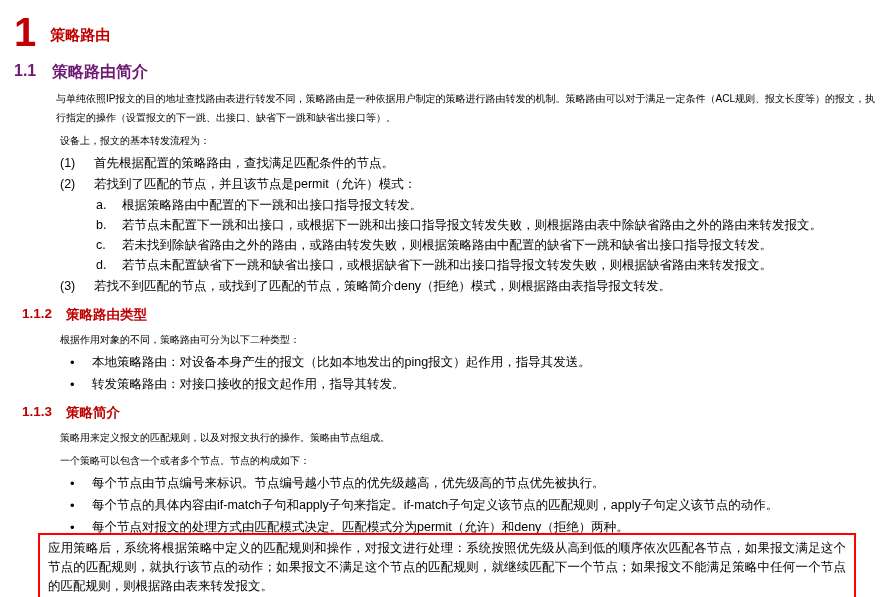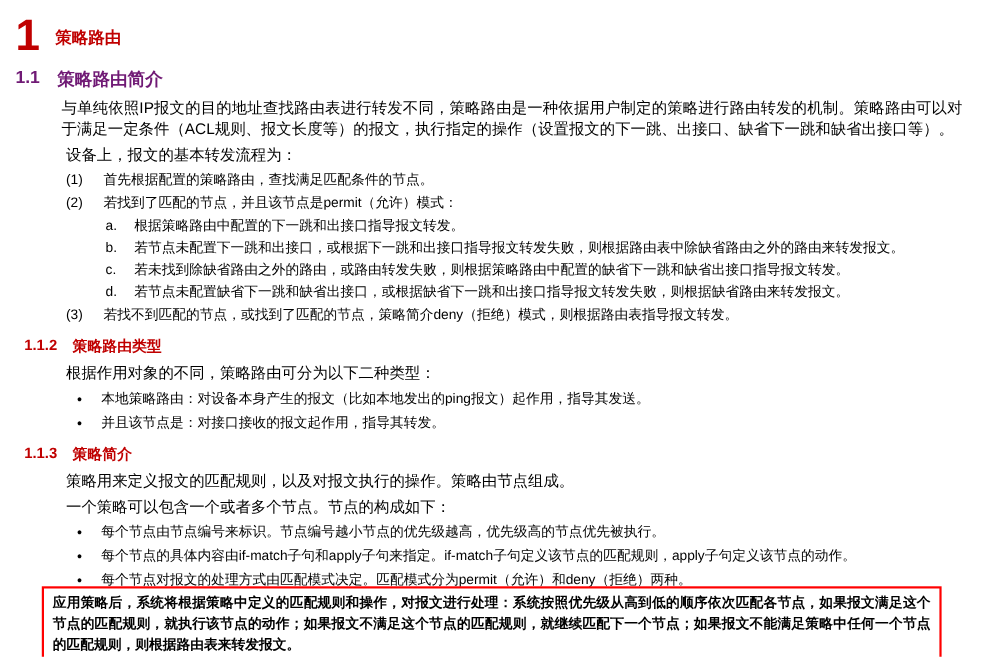--- a/index.html
+++ b/index.html
@@ -66,21 +66,21 @@
   .h3 .num {
     width: 44px;
     flex: 0 0 44px;
   }
   p.body {
     margin: 0 0 4px 0;
     line-height: 19px;
     text-align: justify;
     padding-left: 42px;
     padding-right: 6px;
-    font-size: 14px;
+    font-size: 10px;
   }
   p.body.indent2 {
     padding-left: 46px;
   }
   
   .numlist {
     margin: 0;
     padding: 0;
     list-style: none;
   }
@@ -146,21 +146,20 @@
     width: 818px;
     border: 2px solid #ff0000;
     box-sizing: border-box;
     padding: 4px 8px 5px 8px;
   }
   .highlight-box p {
     margin: 0;
     line-height: 19px;
     text-align: justify;
     font-size: 12.5px;
-    font-weight: bold;
   }
 </style>
 </head>
 <body>
 
 <div class="page">
 
   <div class="chapter">
     <div class="chapter-num">1</div>
     <div class="chapter-title">策略路由</div>
@@ -220,21 +219,21 @@
 
   <p class="body indent2">根据作用对象的不同，策略路由可分为以下二种类型：</p>
 
   <ul class="bullets">
     <li>
       <span class="dot">•</span>
       <span class="txt">本地策略路由：对设备本身产生的报文（比如本地发出的ping报文）起作用，指导其发送。</span>
     </li>
     <li>
       <span class="dot">•</span>
-      <span class="txt">并且该节点是：对接口接收的报文起作用，指导其转发。</span>
+      <span class="txt">转发策略路由：对接口接收的报文起作用，指导其转发。</span>
     </li>
   </ul>
 
   <div class="h3">
     <span class="num">1.1.3</span>
     <span>策略简介</span>
   </div>
 
   <p class="body indent2">策略用来定义报文的匹配规则，以及对报文执行的操作。策略由节点组成。</p>
   <p class="body indent2">一个策略可以包含一个或者多个节点。节点的构成如下：</p>

